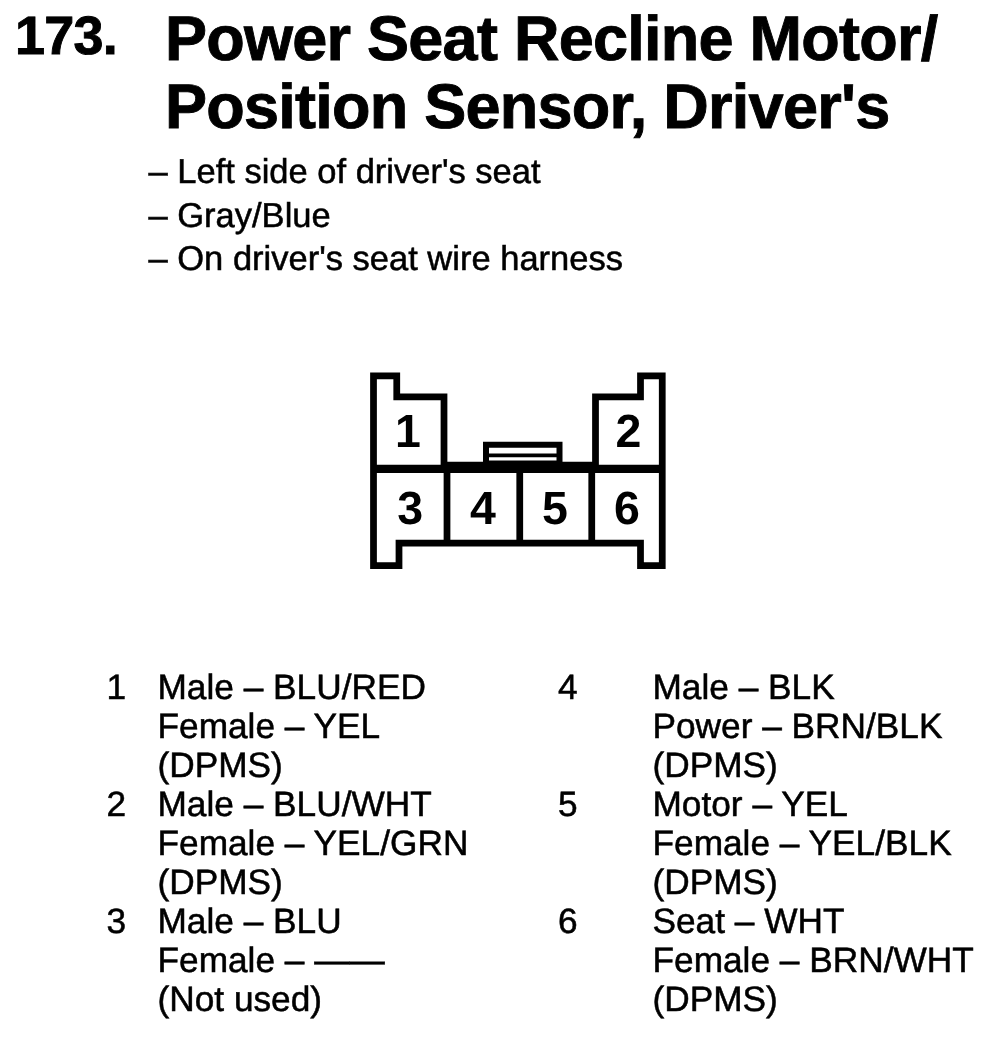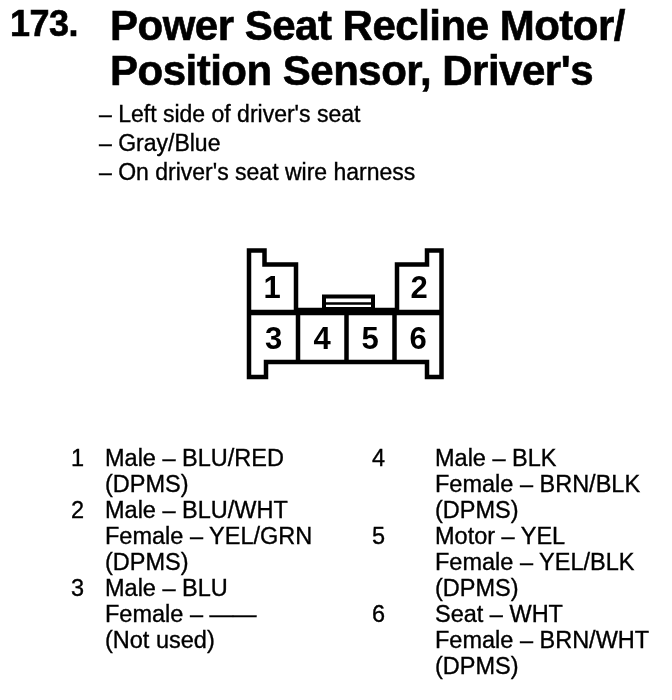--- a/index.html
+++ b/index.html
@@ -102,41 +102,42 @@
     <text class="pin-label" x="273.5" y="349">3</text>
     <text class="pin-label" x="322" y="349">4</text>
     <text class="pin-label" x="370" y="349">5</text>
     <text class="pin-label" x="418" y="349">6</text>
   </svg>
 
   <div class="pin-col left">
     <div class="pin-item">
       <span class="pin-num">1</span>
       <div class="pin-line">Male – BLU/RED</div>
+      <div class="pin-line">Female – YEL</div>
       <div class="pin-line">(DPMS)</div>
     </div>
     <div class="pin-item">
       <span class="pin-num">2</span>
       <div class="pin-line">Male – BLU/WHT</div>
       <div class="pin-line">Female – YEL/GRN</div>
       <div class="pin-line">(DPMS)</div>
     </div>
     <div class="pin-item">
       <span class="pin-num">3</span>
       <div class="pin-line">Male – BLU</div>
       <div class="pin-line">Female – ——</div>
       <div class="pin-line">(Not used)</div>
     </div>
   </div>
 
   <div class="pin-col right">
     <div class="pin-item">
       <span class="pin-num">4</span>
       <div class="pin-line">Male – BLK</div>
-      <div class="pin-line">Female – BRN/BLK</div>
+      <div class="pin-line">Power – BRN/BLK</div>
       <div class="pin-line">(DPMS)</div>
     </div>
     <div class="pin-item">
       <span class="pin-num">5</span>
       <div class="pin-line">Motor – YEL</div>
       <div class="pin-line">Female – YEL/BLK</div>
       <div class="pin-line">(DPMS)</div>
     </div>
     <div class="pin-item">
       <span class="pin-num">6</span>

